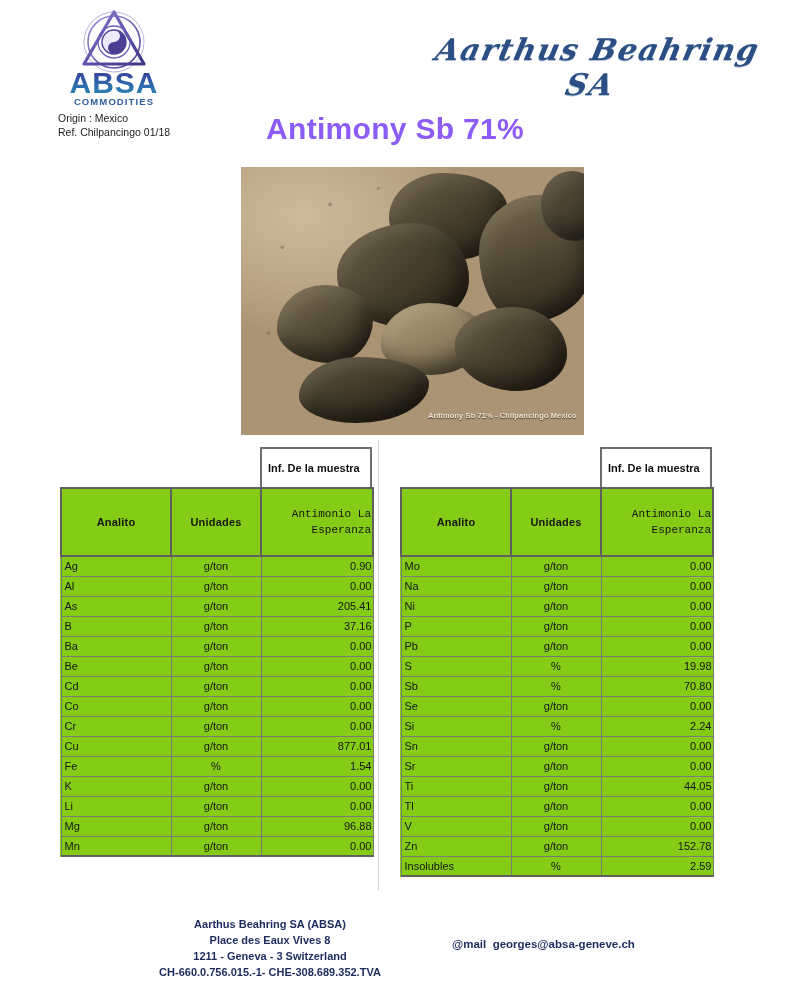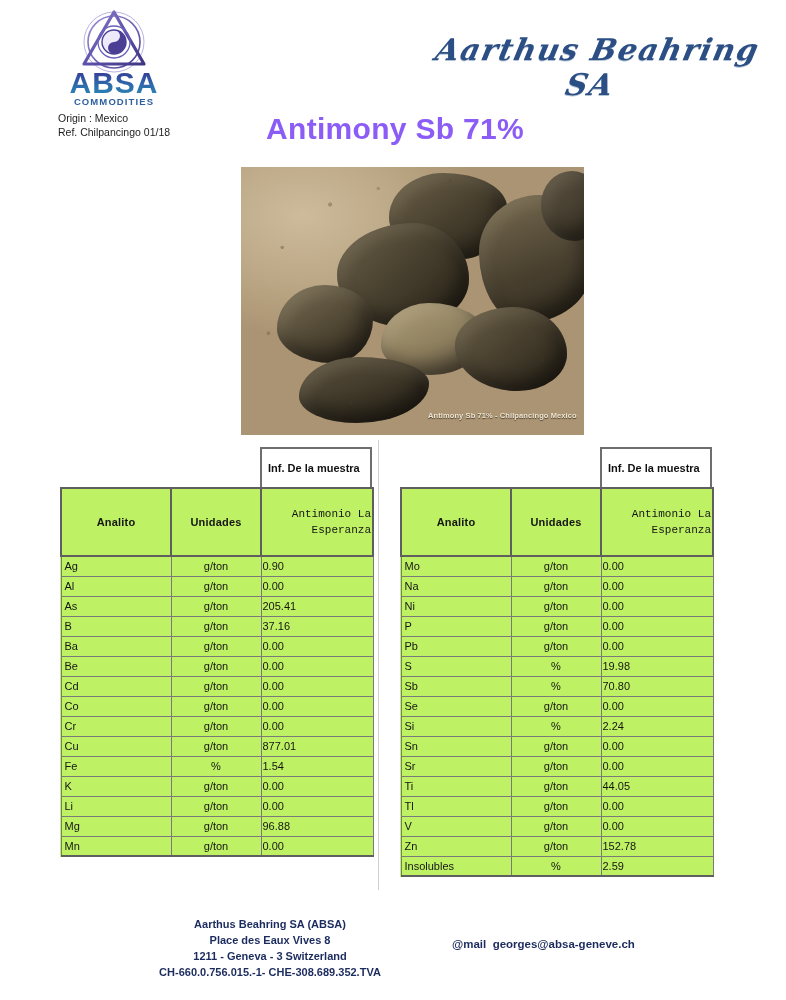--- a/index.html
+++ b/index.html
@@ -137,21 +137,21 @@
     color: #111;
   }
 
   table.analysis {
     position: absolute;
     top: 40px;
     left: 0;
     border-collapse: collapse;
     width: 312px;
     table-layout: fixed;
-    background: #bef264;
+    background: #84cc16;
   }
   table.analysis col.c-analito { width: 110px; }
   table.analysis col.c-unidades { width: 90px; }
   table.analysis col.c-valor   { width: 112px; }
 
   table.analysis th, table.analysis td {
     border: 1px solid #7a7a7a;
     box-sizing: border-box;
     height: 20px;
     font-size: 11px;
@@ -173,21 +173,21 @@
     font-weight: normal;
     text-align: right;
     line-height: 16px;
     border-left: 2px solid #5f5f5f;
     border-right: 2px solid #5f5f5f;
     font-family: Liberation Mono, monospace;
   }
   td.t-analito { text-align: left;   padding-left: 3px; }
   td.t-unidades{ text-align: center; }
   td.t-valor   {
-    text-align: left;
+    text-align: right;
     border-left: 2px solid #5f5f5f;
     border-right: 2px solid #5f5f5f;
   }
   table.analysis tbody tr:last-child td { border-bottom: 2px solid #5f5f5f; }
 
   #center-divider {
     position: absolute;
     left: 378px; top: 440px;
     width: 1px; height: 450px;
     background: #cfcfcf;

